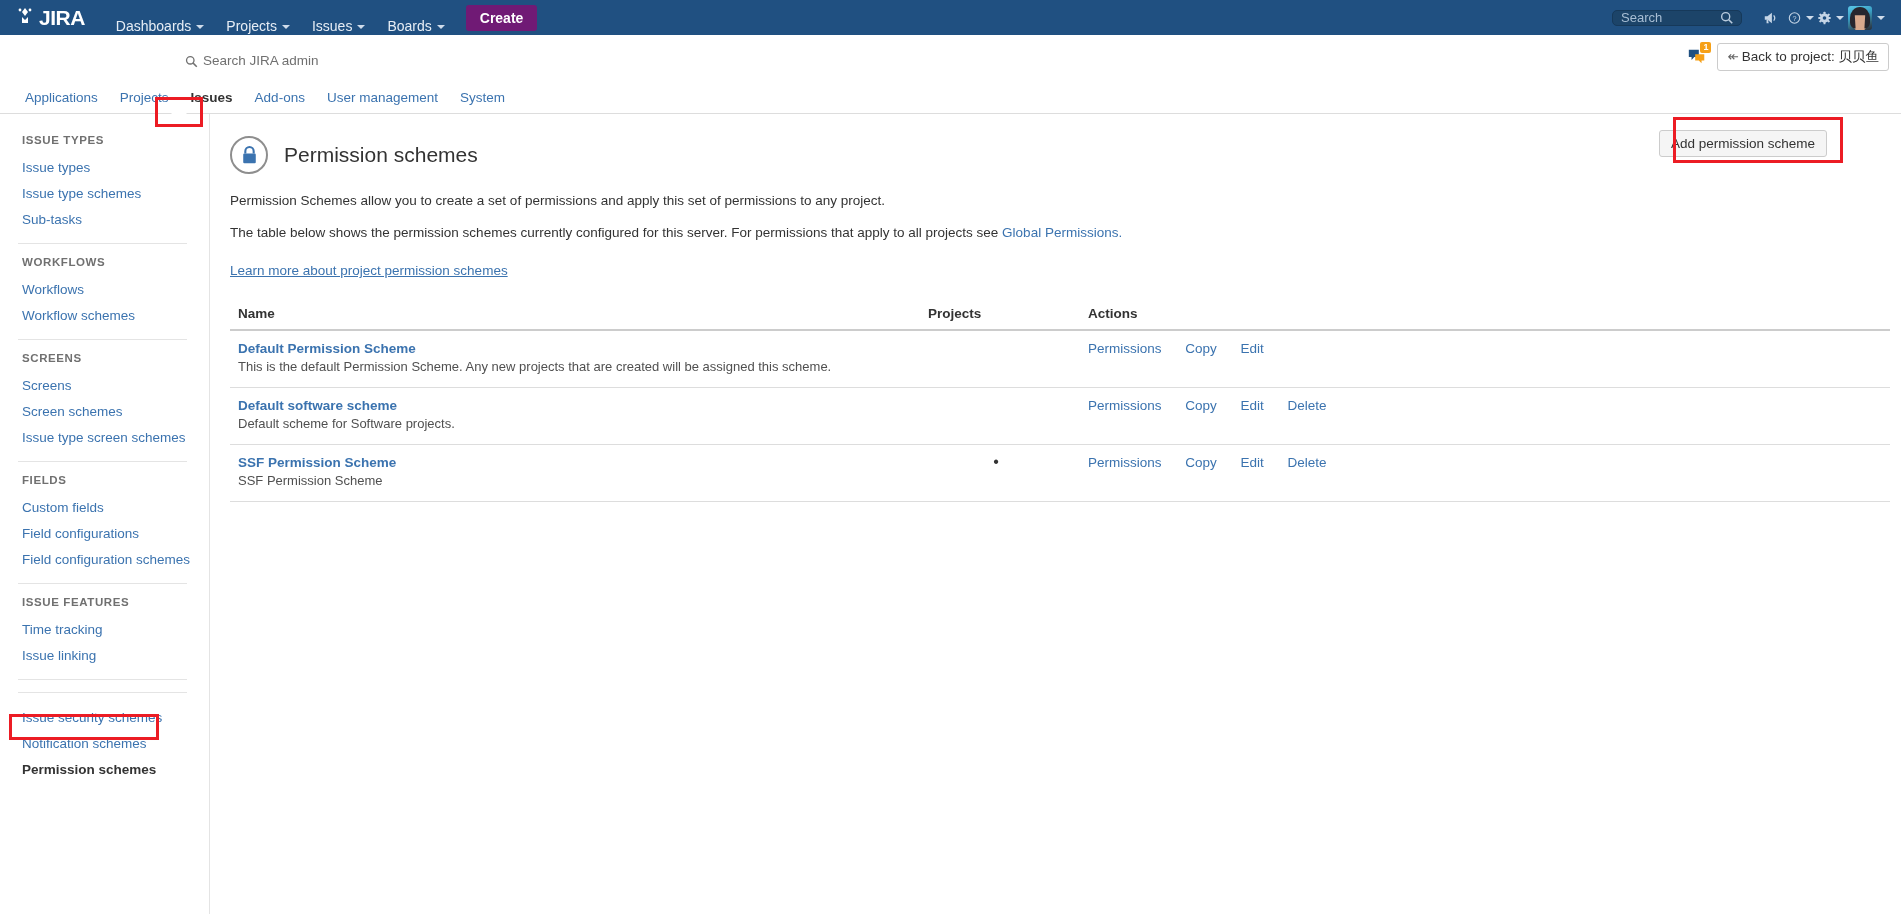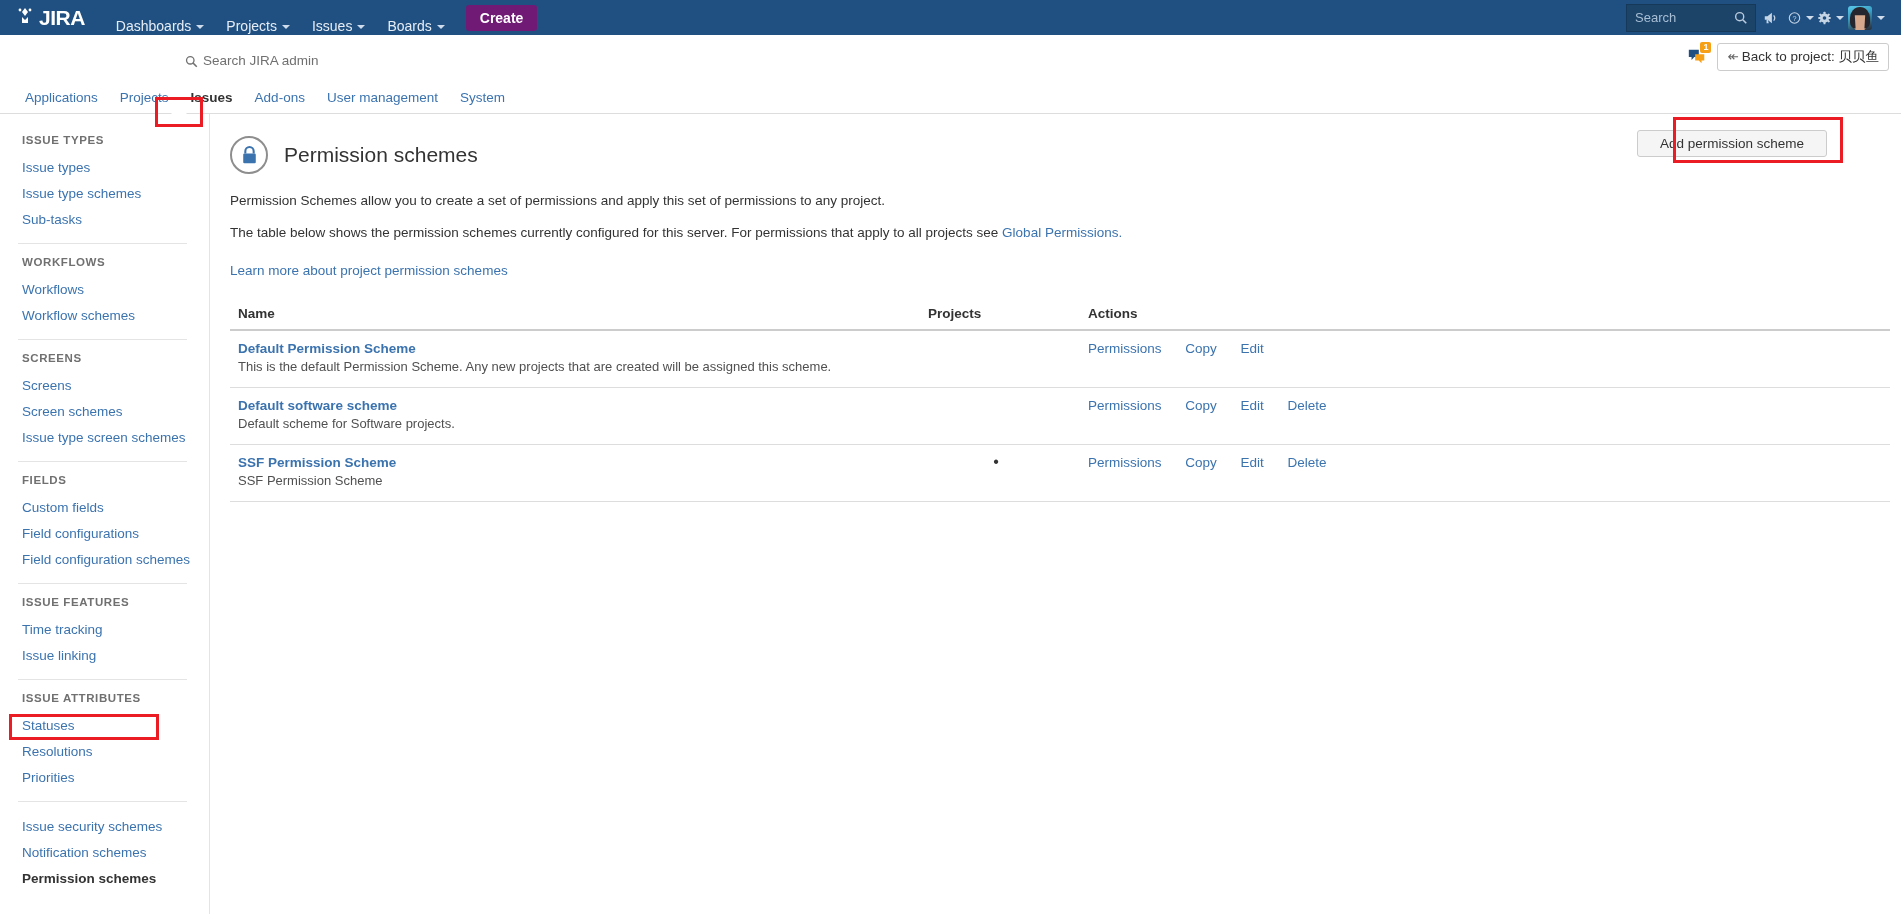--- a/index.html
+++ b/index.html
@@ -56,25 +56,26 @@
     margin-left: 10px;
     cursor: pointer;
   }
   #topbar-right {
     position: absolute; right: 8px; top: 0;
     height: 35px;
     display: flex; align-items: center;
   }
   #global-search {
     position: relative;
-    width: 130px; height: 28px;
+    width: 130px; height: 16px;
     background: #1c4469;
     border: 1px solid #16395a;
-    border-radius: 0;
+    border-radius: 5px;
     display: flex; align-items: center;
+    margin-right: 14px;
   }
   #global-search input {
     background: transparent;
     border: none; outline: none;
     color: #c5d5e6;
     font-size: 13px;
     font-family: "Liberation Sans", sans-serif;
     padding-left: 8px;
     width: 100px;
   }
@@ -282,32 +283,33 @@
   .desc-tight2 { margin-bottom: 20px; margin-top: 2px; }
   .blue-link {
     color: #3b73af;
     text-decoration: none;
     cursor: pointer;
   }
   #learn-more {
     display: inline-block;
     font-size: 13.5px;
     margin-bottom: 22px;
+    text-decoration: underline;
   }
 
   
   #add-scheme-button {
     position: absolute;
     right: 74px; top: 130px;
     background: #f5f5f5;
     border: 1px solid #cccccc;
     border-radius: 3px;
     font-size: 13.5px;
     color: #333333;
-    padding: 5px 22px;
+    padding: 5px 11px;
     cursor: pointer;
     z-index: 20;
     font-family: "Liberation Sans", sans-serif;
   }
   #add-btn-highlight {
     position: absolute;
     right: 58px; top: 117px;
     width: 170px; height: 46px;
     border: 3px solid #ec1c24;
     pointer-events: none;
@@ -511,26 +513,20 @@
   </div>
   <div class="side-sep"></div>
 
   <div class="side-group">
     <div class="side-group-title">ISSUE FEATURES</div>
     <a class="side-link">Time tracking</a>
     <a class="side-link">Issue linking</a>
   </div>
   <div class="side-sep"></div>
 
-  <div class="side-group">
-    <div class="side-group-title">ISSUE ATTRIBUTES</div>
-    <a class="side-link">Statuses</a>
-    <a class="side-link">Resolutions</a>
-    <a class="side-link">Priorities</a>
-  </div>
   <div class="side-sep"></div>
 
   <div class="side-group">
     <a class="side-link">Issue security schemes</a>
     <a class="side-link">Notification schemes</a>
     <a class="side-link active">Permission schemes</a>
   </div>
 </div>
 <div id="perm-highlight"></div>
 

